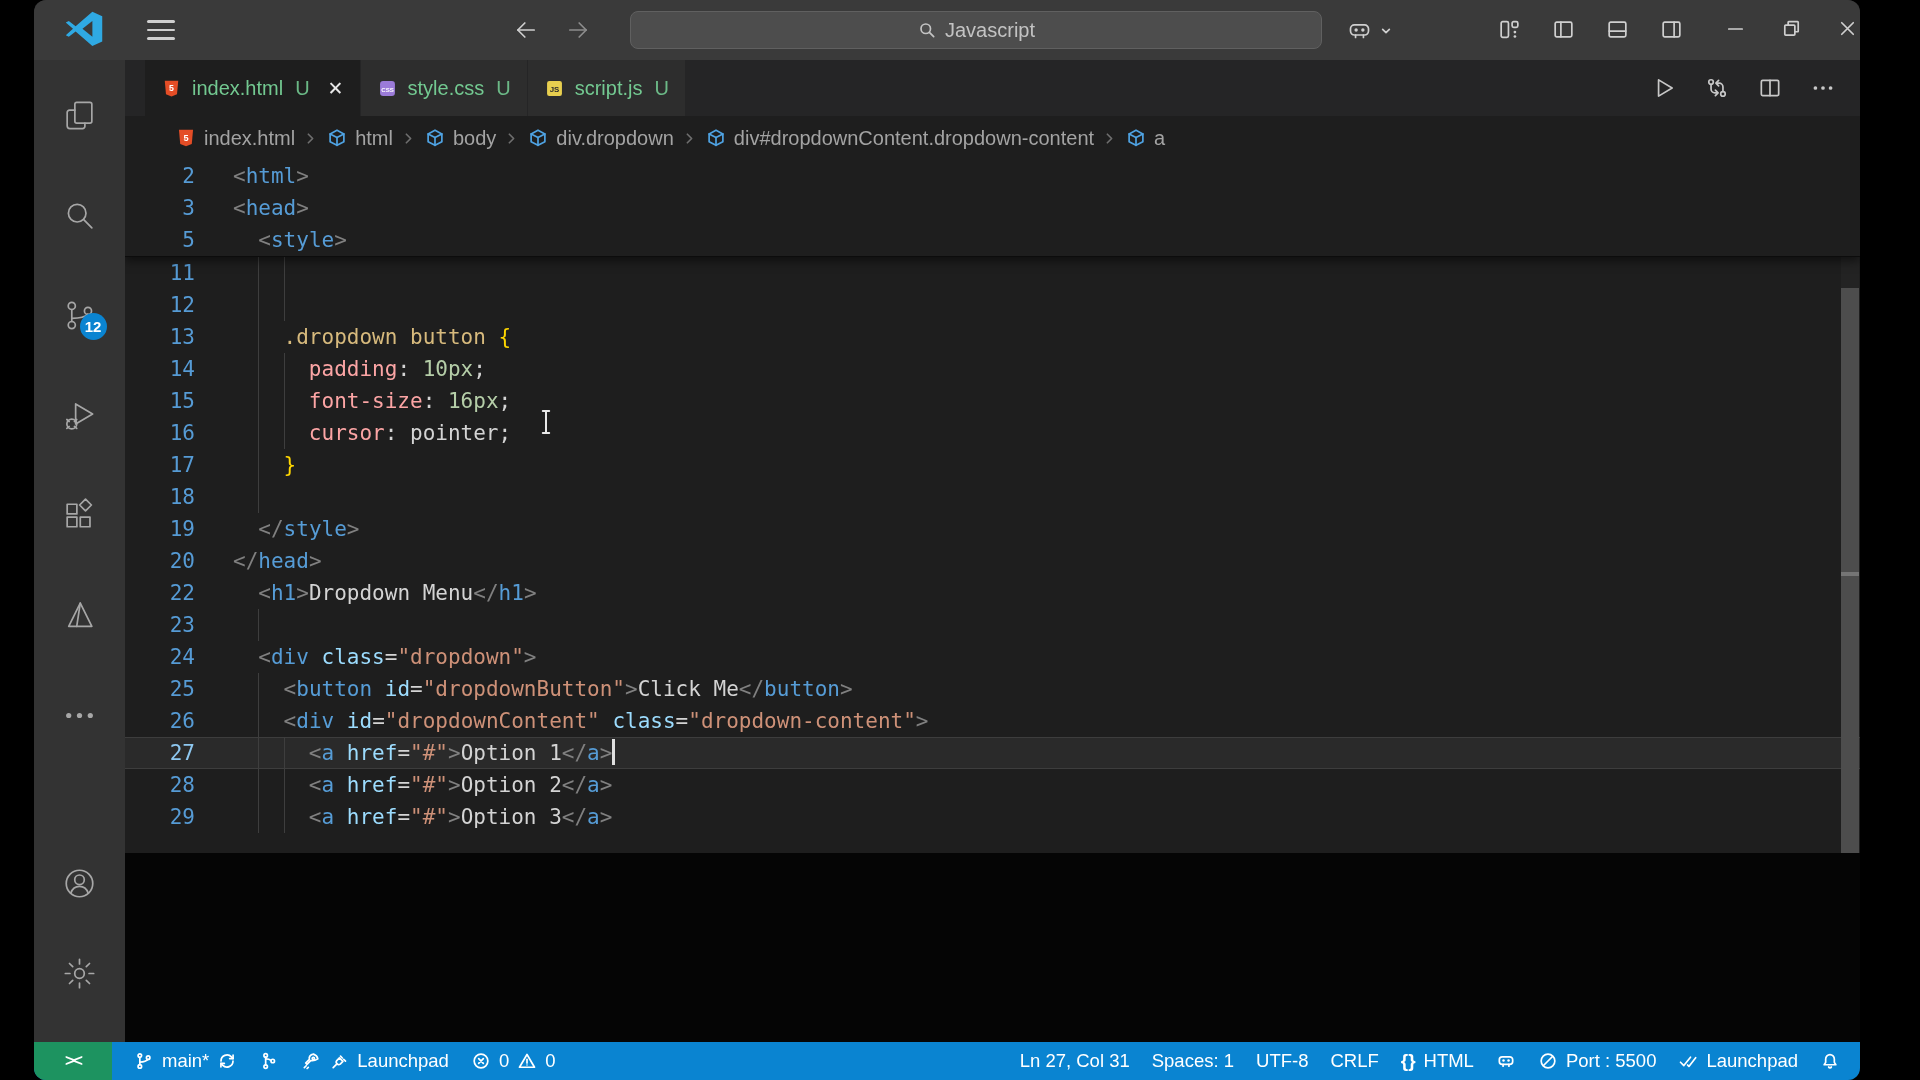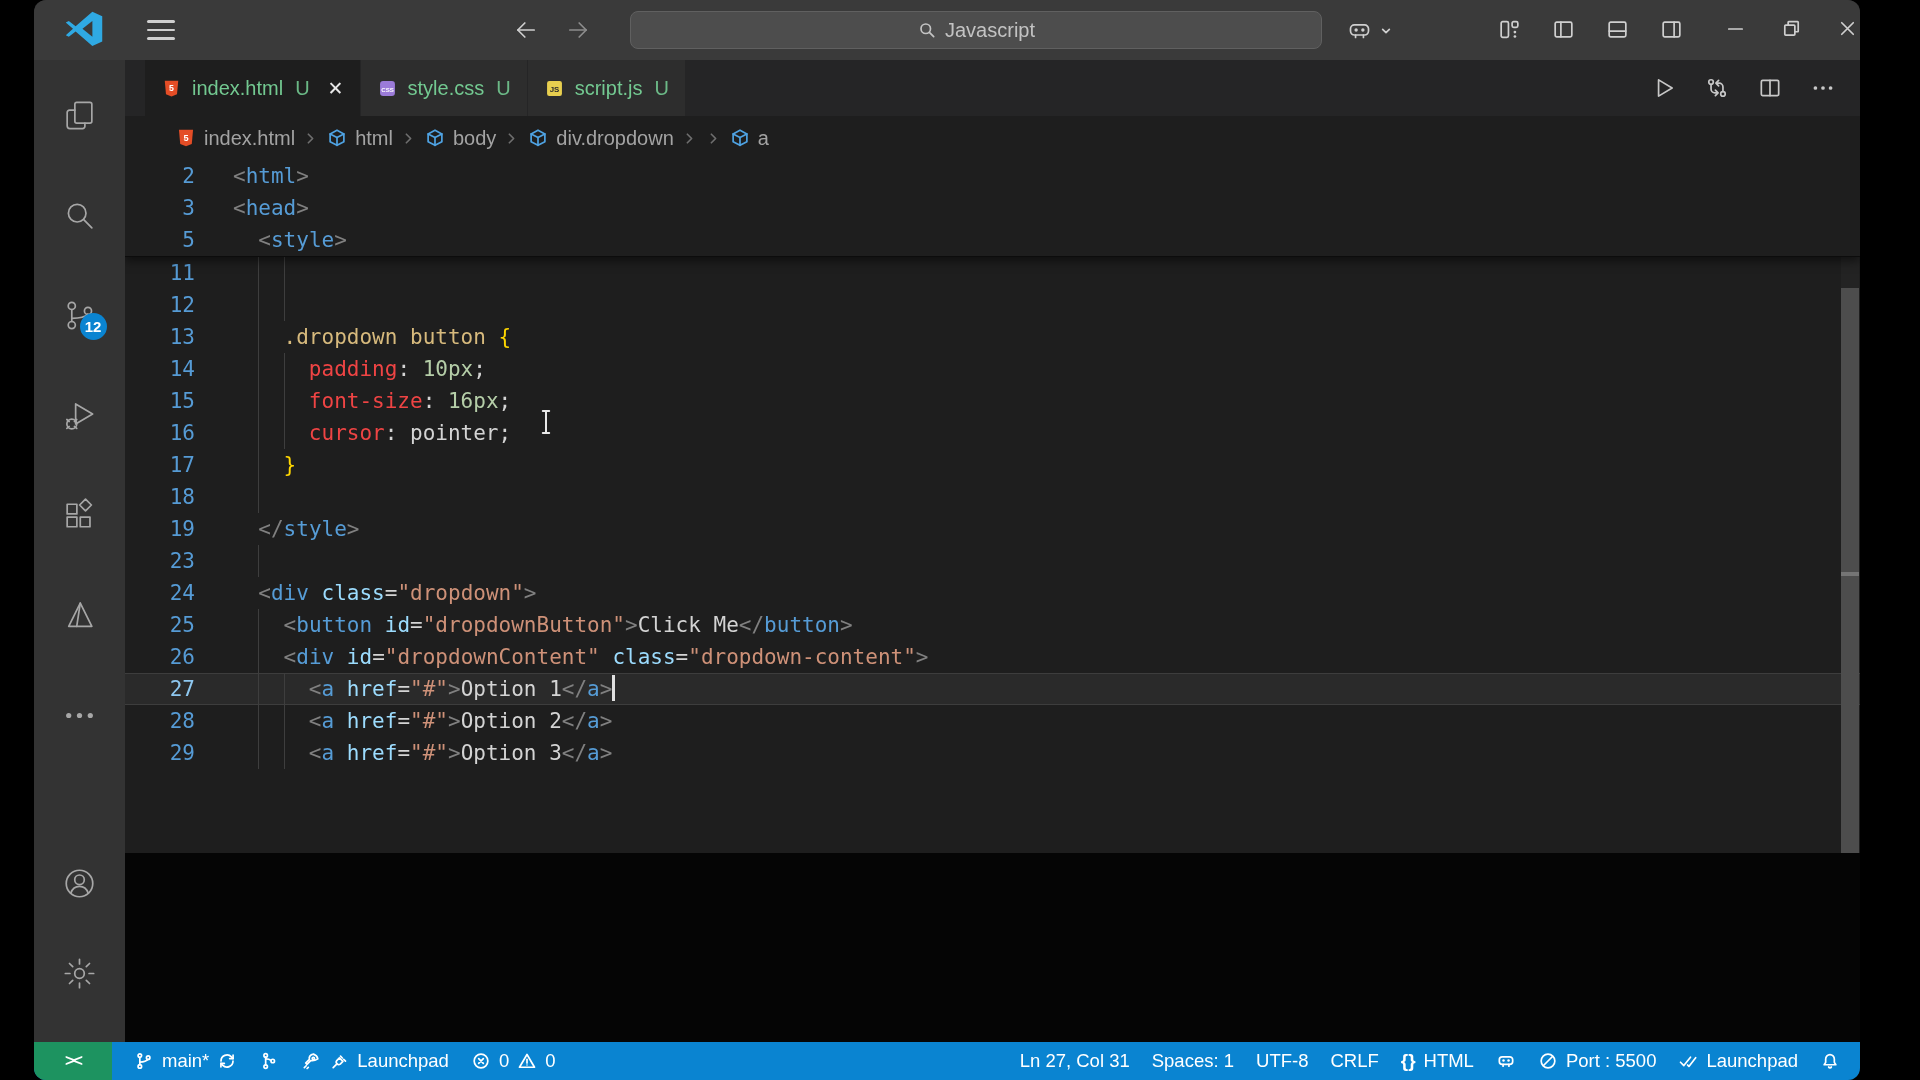--- a/index.html
+++ b/index.html
@@ -63,21 +63,21 @@
   .content{position:absolute;left:0;top:100px;right:0;bottom:0;overflow:hidden;
     font-family:"DejaVu Sans Mono",monospace;font-size:21px;line-height:32px;}
   .row{display:flex;height:32px;position:relative;}
   .row.cur{background:rgba(120,120,120,.14);box-shadow:inset 0 1px 0 rgba(255,255,255,.09),inset 0 -1px 0 rgba(255,255,255,.09);justify-content:flex-end;}
   .ln{width:108px;padding-right:38px;box-sizing:border-box;text-align:right;color:#569bd5;flex:none;}
   .row.cur .ln{color:#8ec7ef;}
   .code{position:relative;white-space:pre;flex:1;color:#d4d4d4;}
   .guide{position:absolute;top:0;bottom:0;width:1px;background:#3e3e3e;}
   .sticky{position:relative;background:#1e1e1e;border-bottom:1px solid #0c0c0c;box-shadow:0 4px 9px rgba(0,0,0,.5);z-index:3;}
   .tk-p{color:#808080;} .tk-t{color:#569cd6;} .tk-a{color:#9cdcfe;} .tk-s{color:#ce9178;}
-  .tk-w{color:#d4d4d4;} .tk-sel{color:#d7ba7d;} .tk-prop{color:#ef4444;} .tk-num{color:#b5cea8;}
+  .tk-w{color:#d4d4d4;} .tk-sel{color:#d7ba7d;} .tk-prop{color:#fca5a5;} .tk-num{color:#b5cea8;}
   .tk-br{color:#ffd700;} .tk-val{color:#d4d4d4;}
   .caret{display:inline-block;width:2.5px;height:26px;background:#e0e0e0;vertical-align:-5px;}
   .mousecursor{position:absolute;left:410px;top:248px;color:#e8e8e8;z-index:4;}
   .mousecursor svg{width:22px;height:28px;}
   .sbar{position:absolute;right:1px;top:0;width:18px;bottom:0;background:#232323;}
   .sthumb{position:absolute;left:0;right:0;top:128px;height:565px;background:#4d4d4d;}
   .sdec{position:absolute;left:0;right:0;top:412px;height:4px;background:#757575;}
 
   .blackband{position:absolute;left:91px;top:853px;right:0;height:189px;background:#050505;z-index:6;}
 
@@ -385,33 +385,43 @@
               <path d="M12 11.5v8.5"></path>
             </svg>
           </span>
           <span>div.dropdown</span>
         </span>
         <span class="bcsep ic">
           <svg viewBox="0 0 24 24" fill="none" stroke="currentColor" stroke-width="1.7" stroke-linecap="round" stroke-linejoin="round">
             <path d="m9 6 6 6-6 6"></path>
           </svg>
         </span>
-        <span class="bcsep ic">
-          <svg viewBox="0 0 24 24" fill="none" stroke="currentColor" stroke-width="1.7" stroke-linecap="round" stroke-linejoin="round">
-            <path d="m9 6 6 6-6 6"></path>
-          </svg>
-        </span>
         <span class="bcitem">
           <span class="ic cube">
             <svg viewBox="0 0 24 24" fill="none" stroke="currentColor" stroke-width="1.7" stroke-linecap="round" stroke-linejoin="round">
               <path d="M12 3.5 4.5 7.5v8.5l7.5 4 7.5-4V7.5z"></path>
               <path d="M4.5 7.5 12 11.5l7.5-4"></path>
               <path d="M12 11.5v8.5"></path>
             </svg>
           </span>
+          <span>div#dropdownContent.dropdown-content</span>
+        </span>
+        <span class="bcsep ic">
+          <svg viewBox="0 0 24 24" fill="none" stroke="currentColor" stroke-width="1.7" stroke-linecap="round" stroke-linejoin="round">
+            <path d="m9 6 6 6-6 6"></path>
+          </svg>
+        </span>
+        <span class="bcitem">
+          <span class="ic cube">
+            <svg viewBox="0 0 24 24" fill="none" stroke="currentColor" stroke-width="1.7" stroke-linecap="round" stroke-linejoin="round">
+              <path d="M12 3.5 4.5 7.5v8.5l7.5 4 7.5-4V7.5z"></path>
+              <path d="M4.5 7.5 12 11.5l7.5-4"></path>
+              <path d="M12 11.5v8.5"></path>
+            </svg>
+          </span>
           <span>a</span>
         </span>
       </div>
     <div class="content">
       <div class="sticky" id="sticky">
           <div class="row">
             <span class="ln">2</span>
             <span class="code"><span class="tk-p">&lt;</span><span class="tk-t">html</span><span class="tk-p">&gt;</span></span>
           </div>
           <div class="row">
@@ -452,20 +462,28 @@
             <span class="ln">17</span>
             <span class="code"><i class="guide" style="left:2ch"></i><span class="tk-w">    </span><span class="tk-br">}</span></span>
           </div>
           <div class="row">
             <span class="ln">18</span>
             <span class="code"><i class="guide" style="left:2ch"></i></span>
           </div>
           <div class="row">
             <span class="ln">19</span>
             <span class="code"><span class="tk-w">  </span><span class="tk-p">&lt;/</span><span class="tk-t">style</span><span class="tk-p">&gt;</span></span>
+          </div>
+          <div class="row">
+            <span class="ln">20</span>
+            <span class="code"><span class="tk-p">&lt;/</span><span class="tk-t">head</span><span class="tk-p">&gt;</span></span>
+          </div>
+          <div class="row">
+            <span class="ln">22</span>
+            <span class="code"><span class="tk-w">  </span><span class="tk-p">&lt;</span><span class="tk-t">h1</span><span class="tk-p">&gt;</span><span class="tk-w">Dropdown Menu</span><span class="tk-p">&lt;/</span><span class="tk-t">h1</span><span class="tk-p">&gt;</span></span>
           </div>
           <div class="row">
             <span class="ln">23</span>
             <span class="code"><i class="guide" style="left:2ch"></i></span>
           </div>
           <div class="row">
             <span class="ln">24</span>
             <span class="code"><span class="tk-w">  </span><span class="tk-p">&lt;</span><span class="tk-t">div</span><span class="tk-w"> </span><span class="tk-a">class</span><span class="tk-w">=</span><span class="tk-s">"dropdown"</span><span class="tk-p">&gt;</span></span>
           </div>
           <div class="row">

